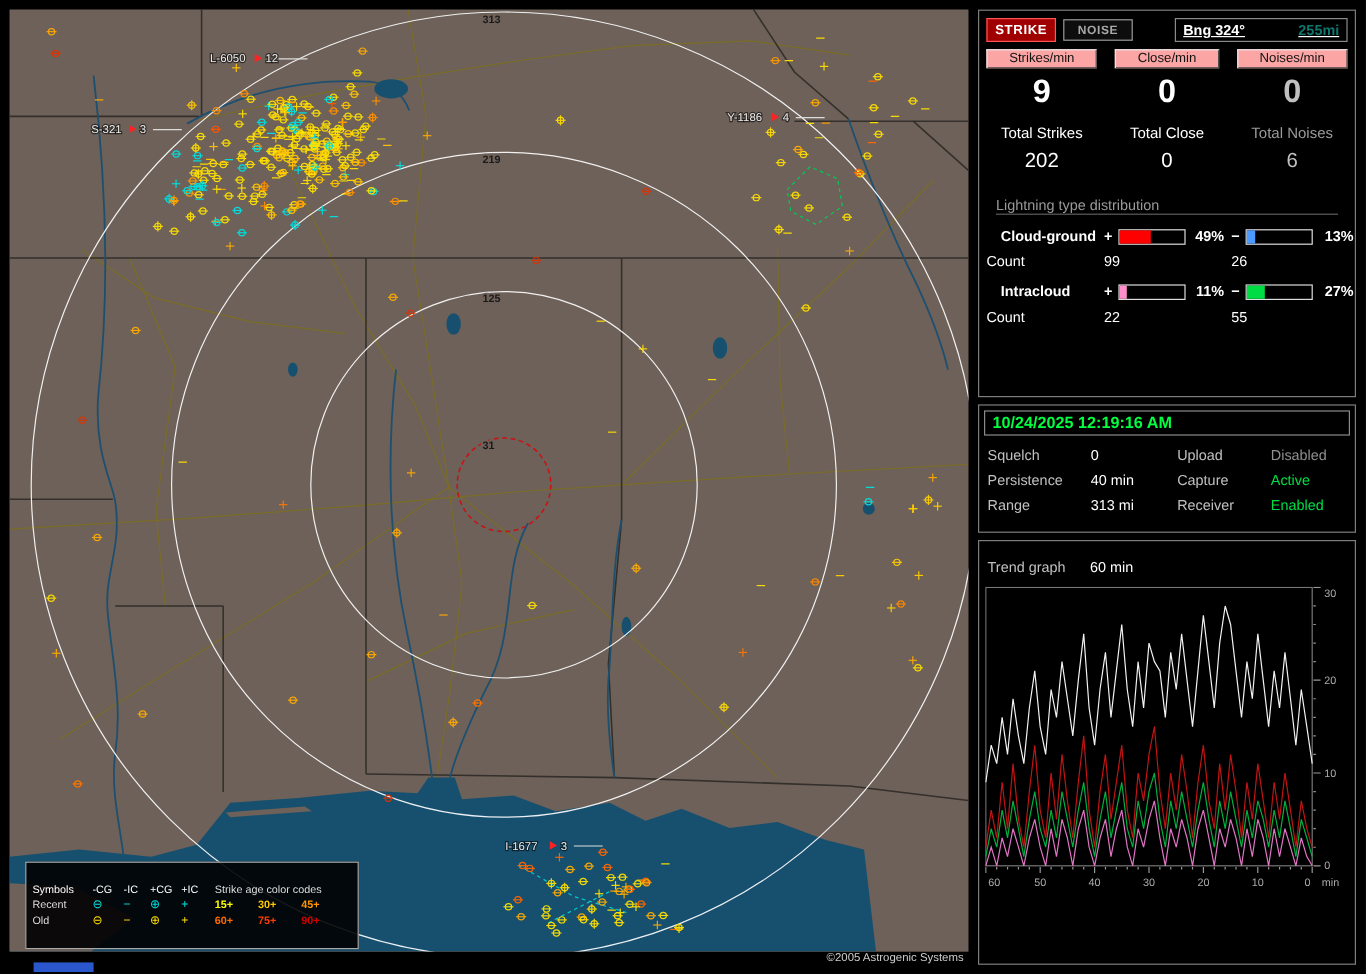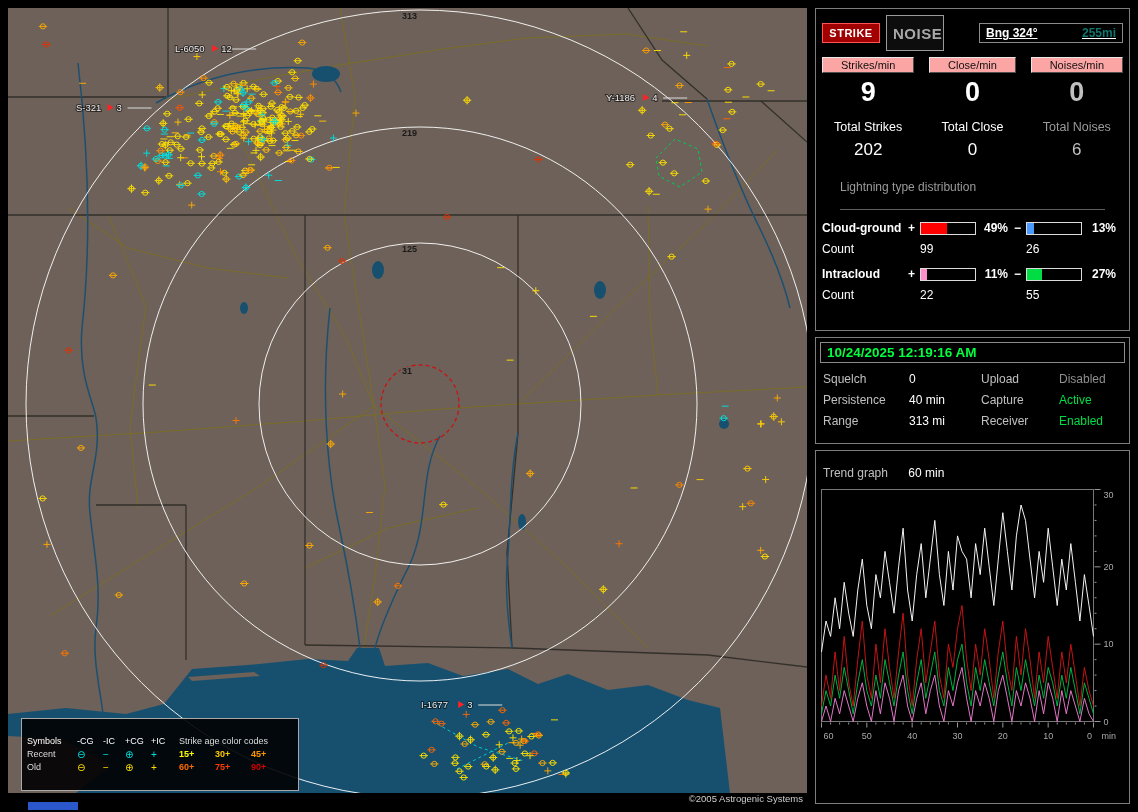--- a/index.html
+++ b/index.html
@@ -27,36 +27,36 @@
   #panel-status{top:337px;height:107px;}
   #panel-session{top:450px;height:354px;}
   .muted{color:#9a9a9a;}
   .soft{color:#c0c0c0;}
   .green{color:#00dd44;}
   .dim{color:#8f8f8f;}
 
   .ctl-row{display:flex;align-items:center;gap:6px;margin:6px;}
   .btn-strike{width:58px;height:20px;background:#a00000;border:1px solid #ff5555;color:#fff;
               font-weight:bold;font-size:11px;font-family:inherit;letter-spacing:.5px;cursor:pointer;}
-  .btn-noise{width:58px;height:36px;background:#0d0d0d;border:1px solid #9a9a9a;color:#a8a8a8;
-             font-weight:bold;font-size:15px;font-family:inherit;letter-spacing:.5px;cursor:pointer;}
+  .btn-noise{width:58px;height:18px;background:#0d0d0d;border:1px solid #9a9a9a;color:#a8a8a8;
+             font-weight:bold;font-size:10px;font-family:inherit;letter-spacing:.5px;cursor:pointer;}
   .bng-box{margin-left:auto;width:130px;height:18px;border:1px solid #8a8a8a;display:flex;
            align-items:center;justify-content:space-between;padding:0 6px;font-weight:bold;font-size:12px;text-decoration:underline;}
   .bng-dist{color:#0f766e;}
 
   .counters{display:grid;grid-template-columns:1fr 1fr 1fr;text-align:center;margin-top:6px;}
   .stat-btn{display:inline-block;background:#fca5a5;color:#111;font-size:11px;font-family:inherit;
             padding:1px 18px;border:1px solid;border-color:#e8e8e8 #4d4d4d #4d4d4d #e8e8e8;cursor:pointer;}
   .big-num{font-size:27px;font-weight:bold;margin-top:4px;}
   .tot-label{font-size:12.5px;margin-top:12px;}
   .tot-val{font-size:17px;margin-top:6px;}
 
-  .dist-title{color:#9a9a9a;font-size:12px;margin:20px 24px 0;padding-bottom:15px;border-bottom:1px solid #5e5e5e;}
+  .dist-title{color:#9a9a9a;font-size:12px;margin:20px 14px 0;padding-bottom:0;border-bottom:1px solid #5e5e5e;}
   .dist-row{display:grid;grid-template-columns:86px 12px 56px 38px 12px 56px 34px;align-items:center;
-            margin:11px 6px 0;font-size:12px;font-weight:bold;}
+            margin:11px 18px 0;font-size:12px;font-weight:bold;}
   .count-row{display:grid;grid-template-columns:86px 12px 56px 38px 12px 56px 34px;
              margin:7px 6px 0;font-size:12px;}
   .bar{height:11px;border:1px solid #dcdcdc;background:#000;position:relative;display:block;}
   .bar i{position:absolute;left:0;top:0;bottom:0;display:block;}
 
   .ts-box{margin:4px;border:1px solid #8a8a8a;padding:2px 6px;color:#00ff40;font-weight:bold;font-size:13.5px;}
   .settings{display:grid;grid-template-columns:86px 72px 78px 1fr;row-gap:7px;margin:9px 7px;font-size:12px;}
 
   .sess{display:grid;grid-template-columns:78px 85px 87px 1fr;row-gap:8px;margin:10px 7px 0;font-size:12px;}
   .trend-row{margin:15px 7px 0;font-size:12px;}

